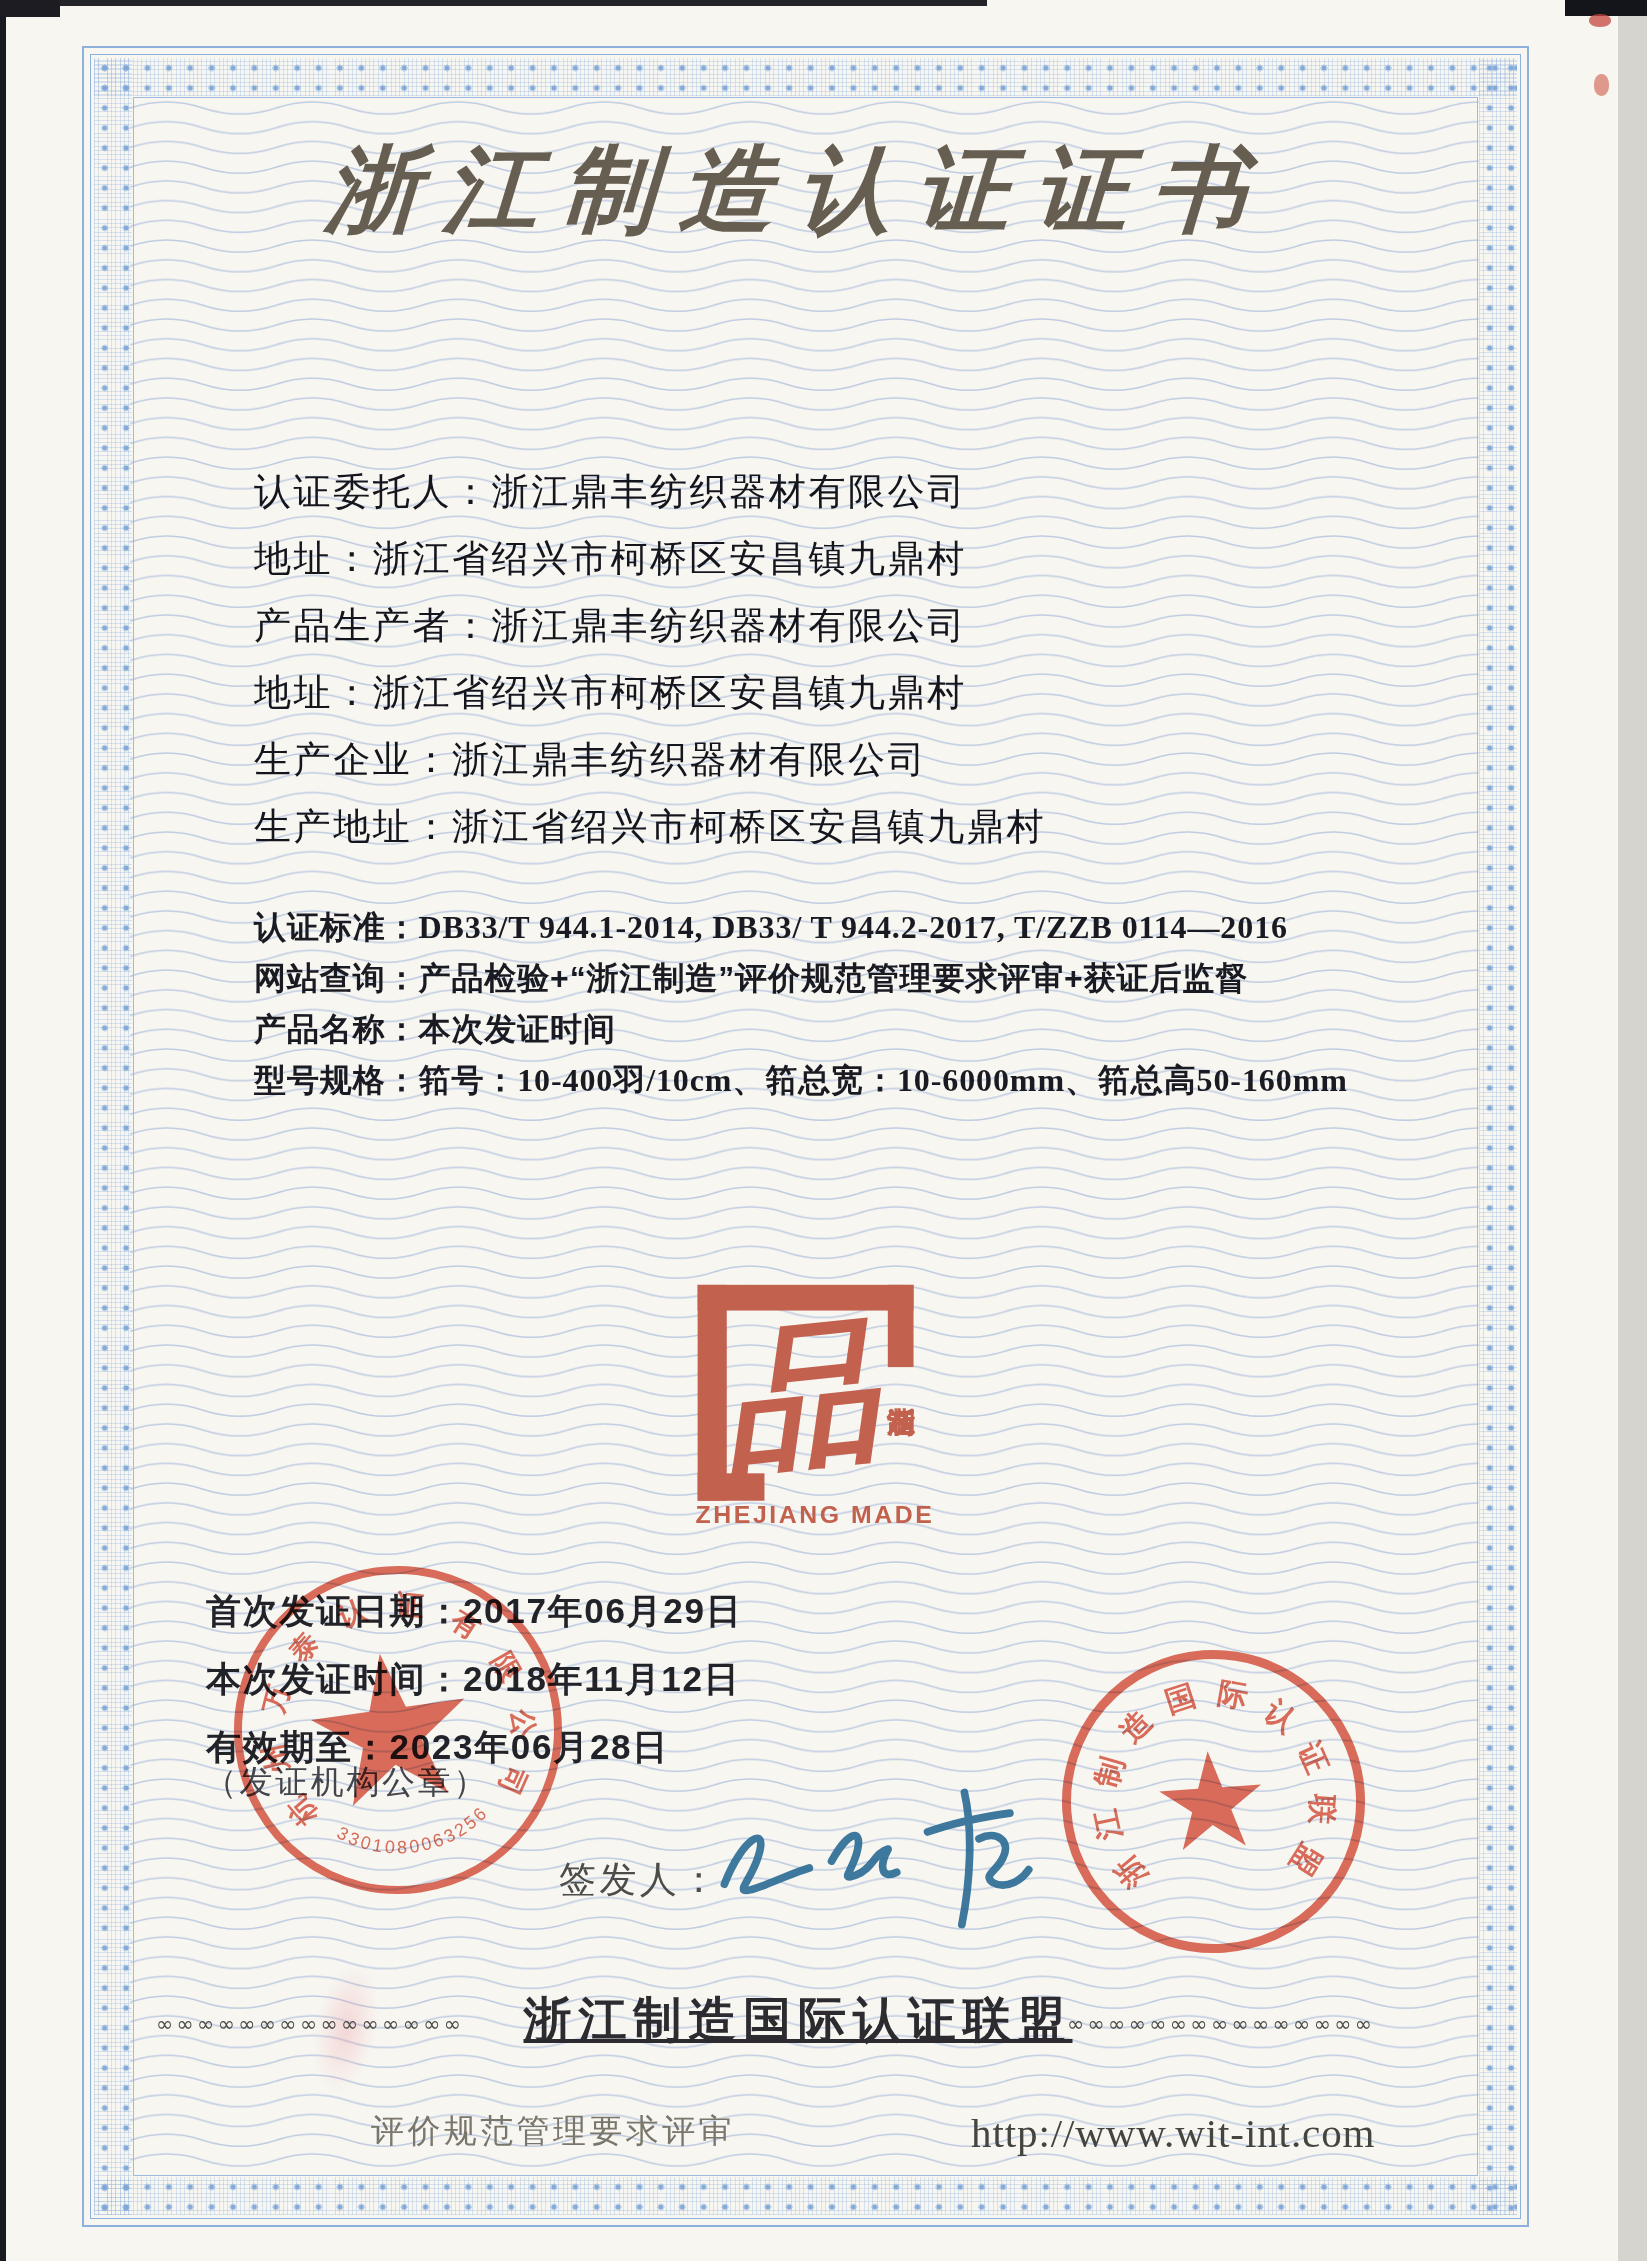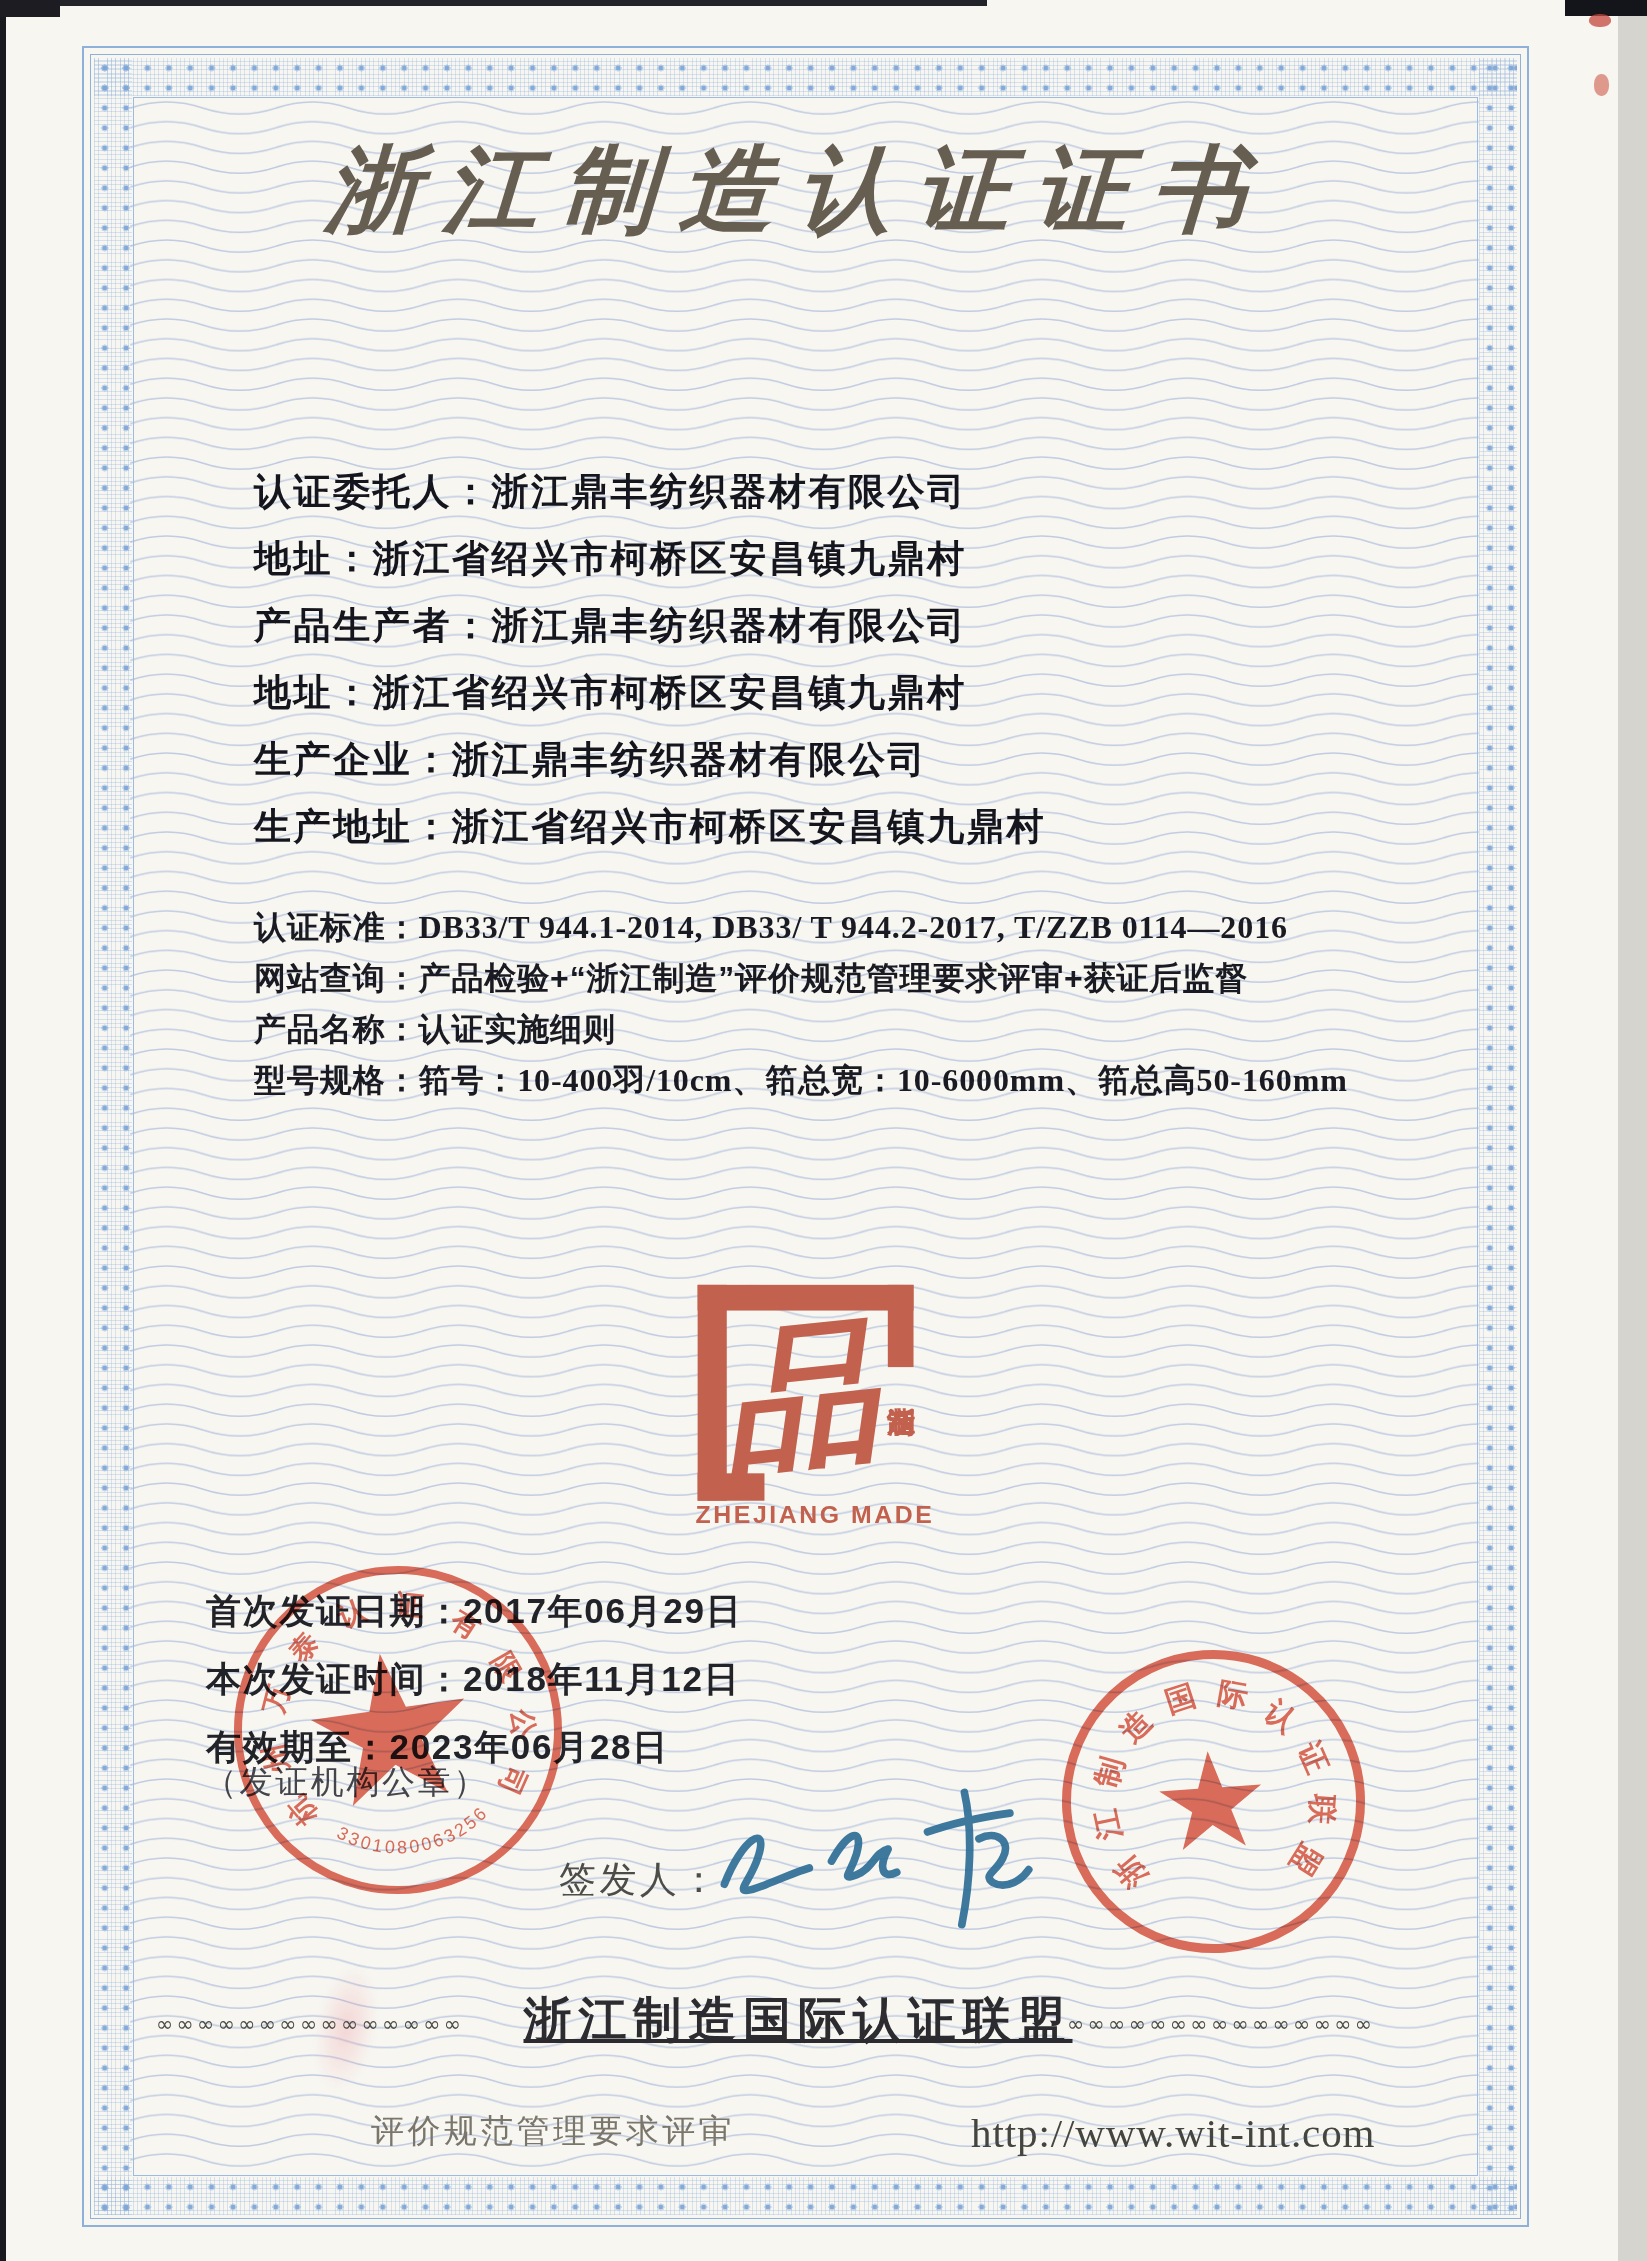--- a/index.html
+++ b/index.html
@@ -32,21 +32,21 @@
   .band-r{right:130px;top:58px;bottom:46px;width:38px;}
   .frame3{position:absolute;left:133px;top:97px;right:169px;bottom:85px;border:0.9px solid #9dbbe2;}
 
   .title{position:absolute;left:0;right:51px;top:127px;text-align:center;
          font-family:"DejaVu Serif",serif;font-weight:bold;font-style:italic;
          font-size:94px;letter-spacing:24px;color:#675e52;transform:skewX(-3deg);}
   .certno{position:absolute;left:0;right:34px;top:341px;text-align:center;
           font-family:"Liberation Sans",sans-serif;font-weight:700;font-size:40px;
           color:#20202a;letter-spacing:1.7px;}
   .parties{position:absolute;left:254px;top:458px;line-height:67px;
-           font-family:"Liberation Sans",sans-serif;font-weight:700;font-size:37px;
+           font-family:"Liberation Sans",sans-serif;font-weight:400;font-size:37px;
            color:#15151d;letter-spacing:2.6px;}
   .details{position:absolute;left:254px;top:902px;line-height:51px;
            font-family:"Liberation Sans",sans-serif;font-weight:700;font-size:32px;
            color:#1a1a22;letter-spacing:0.9px;}
   .details .val{font-family:"Liberation Serif",serif;}
   .statement{position:absolute;left:204px;top:1132px;width:1258px;line-height:51px;
              font-family:"Liberation Serif",serif;font-size:32px;color:#2c2c31;
              text-align:justify;letter-spacing:0.9px;}
   .statement .indent{text-indent:2em;}
 
@@ -125,21 +125,21 @@
     <div><span>地址：</span><span>浙江省绍兴市柯桥区安昌镇九鼎村</span></div>
     <div><span>产品生产者：</span><span>浙江鼎丰纺织器材有限公司</span></div>
     <div><span>地址：</span><span>浙江省绍兴市柯桥区安昌镇九鼎村</span></div>
     <div><span>生产企业：</span><span>浙江鼎丰纺织器材有限公司</span></div>
     <div><span>生产地址：</span><span>浙江省绍兴市柯桥区安昌镇九鼎村</span></div>
   </div>
 
   <div class="details">
     <div><span>认证标准：</span><span class="val">DB33/T 944.1-2014, DB33/ T 944.2-2017, T/ZZB 0114—2016</span></div>
     <div><span>网站查询：</span><span>产品检验+“浙江制造”评价规范管理要求评审+获证后监督</span></div>
-    <div><span>产品名称：</span><span>认证实施细则</span></div>
+    <div><span>产品名称：</span><span>本次发证时间</span></div>
     <div><span>型号规格：</span><span class="val">筘号：10-400羽/10cm、筘总宽：10-6000mm、筘总高50-160mm</span></div>
   </div>
 
 
   <svg class="logo" viewBox="0 0 310 300" xmlns="http://www.w3.org/2000/svg">
     <g fill="#c2614e">
       <rect x="18" y="8" width="252" height="30"></rect>
       <rect x="240" y="8" width="30" height="96"></rect>
       <rect x="18" y="8" width="34" height="252"></rect>
       <rect x="18" y="228" width="78" height="32"></rect>

